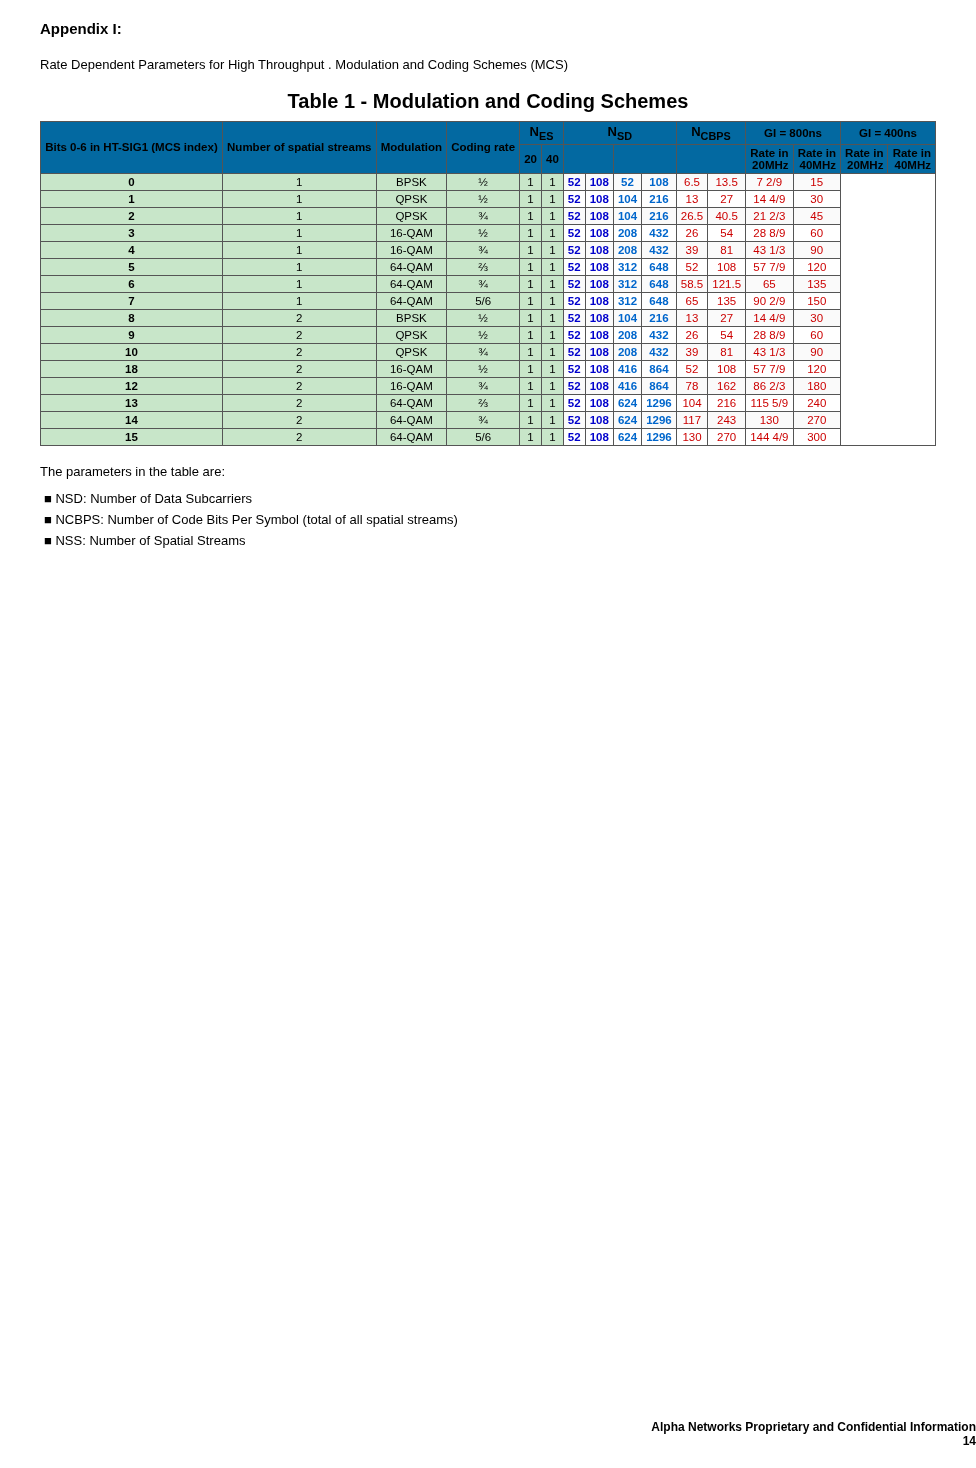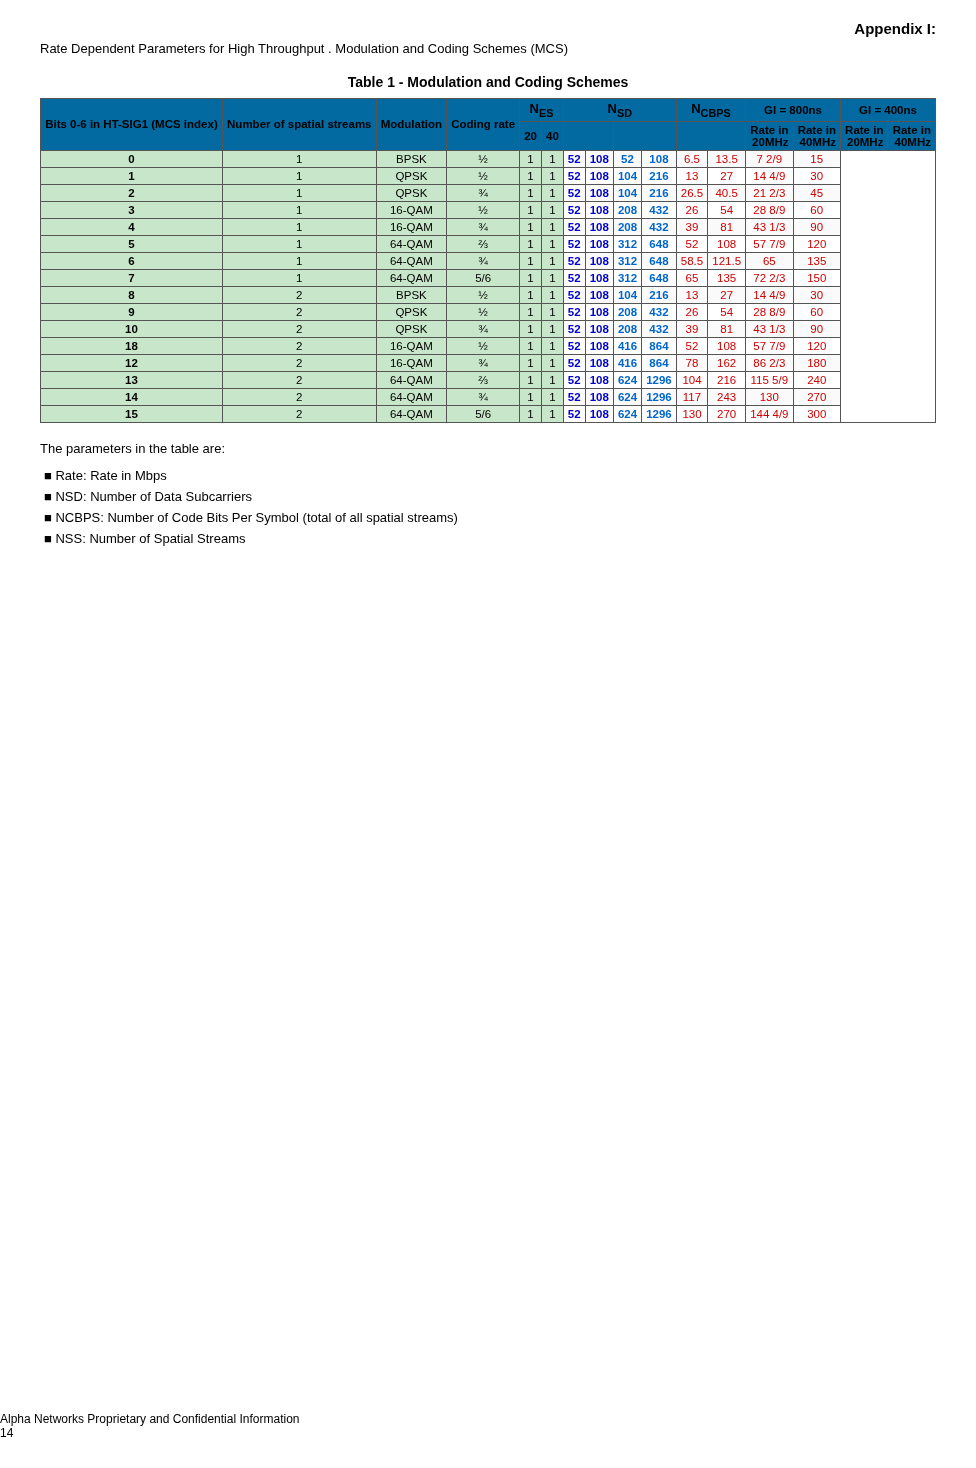--- a/index.html
+++ b/index.html
@@ -5,25 +5,25 @@
     * { box-sizing: border-box; margin: 0; padding: 0; }
     body {
       font-family: Arial, sans-serif;
       font-size: 13px;
       background: #fff;
       color: #000;
       width: 976px;
       min-height: 1468px;
       padding: 20px 40px;
     }
-    h1 { font-size: 15px; font-weight: bold; margin-bottom: 4px; text-align: right; }
+    h1 { font-size: 15px; font-weight: bold; margin-bottom: 20px; }
     .subtitle { font-size: 13px; margin-bottom: 18px; }
     .table-title {
       text-align: center;
-      font-size: 14px;
+      font-size: 20px;
       font-weight: bold;
       margin-bottom: 8px;
     }
     table {
       border-collapse: collapse;
       width: 100%;
       font-size: 11.5px;
       margin-bottom: 18px;
     }
     table, th, td {
@@ -86,25 +86,25 @@
     td.nes-val { background: #c8e6c9 !important; }
     td.nsd-val { color: #0000cc; font-weight: bold; }
     td.ncbps-val { color: #0066cc; font-weight: bold; }
     td.rate-val { color: #cc0000; }
     .params-text { margin-bottom: 12px; font-size: 13px; }
     .bullet-list { list-style: none; padding: 0; margin: 0; }
     .bullet-list li { margin-bottom: 6px; font-size: 13px; padding-left: 4px; }
     .bullet-list li::before { content: "■ "; }
     .footer {
       position: absolute;
-      bottom: 28px;
+      bottom: 20px;
       left: 0; right: 0;
-      text-align: left;
+      text-align: right;
       font-size: 12px;
-      font-weight: normal;
+      font-weight: bold;
     }
   </style>
 </head>
 <body>
 
 <h1>Appendix I:</h1>
 <p class="subtitle">Rate Dependent Parameters for High Throughput . Modulation and Coding Schemes (MCS)</p>
 
 <div class="table-title">Table 1 - Modulation and Coding Schemes</div>
 
@@ -253,21 +253,21 @@
         <td class="mod-val">64-QAM</td>
         <td class="cr-val">5/6</td>
         <td class="nes-val">1</td>
         <td class="nes-val">1</td>
         <td class="nsd-val">52</td>
         <td class="nsd-val">108</td>
         <td class="ncbps-val">312</td>
         <td class="ncbps-val">648</td>
         <td class="rate-val">65</td>
         <td class="rate-val">135</td>
-        <td class="rate-val">72 2/3</td>
+        <td class="rate-val">90 2/9</td>
         <td class="rate-val">150</td>
       </tr>
       <tr class="data-row">
         <td class="bits">8</td>
         <td class="nss-val">2</td>
         <td class="mod-val">BPSK</td>
         <td class="cr-val">½</td>
         <td class="nes-val">1</td>
         <td class="nes-val">1</td>
         <td class="nsd-val">52</td>
@@ -390,21 +390,20 @@
         <td class="rate-val">270</td>
         <td class="rate-val">144 4/9</td>
         <td class="rate-val">300</td>
       </tr>
     </tbody>
 </table>
 
 <p class="params-text">The parameters in the table are:</p>
 
 <ul class="bullet-list" id="bullet-list">
-<li>Rate: Rate in Mbps</li>
     <li>NSD: Number of Data Subcarriers</li>
     <li>NCBPS: Number of Code Bits Per Symbol (total of all spatial streams)</li>
     <li>NSS: Number of  Spatial Streams</li>
   </ul>
 
 <div class="footer">
   <div>Alpha Networks Proprietary and Confidential Information</div>
   <div>14</div>
 </div>
 

